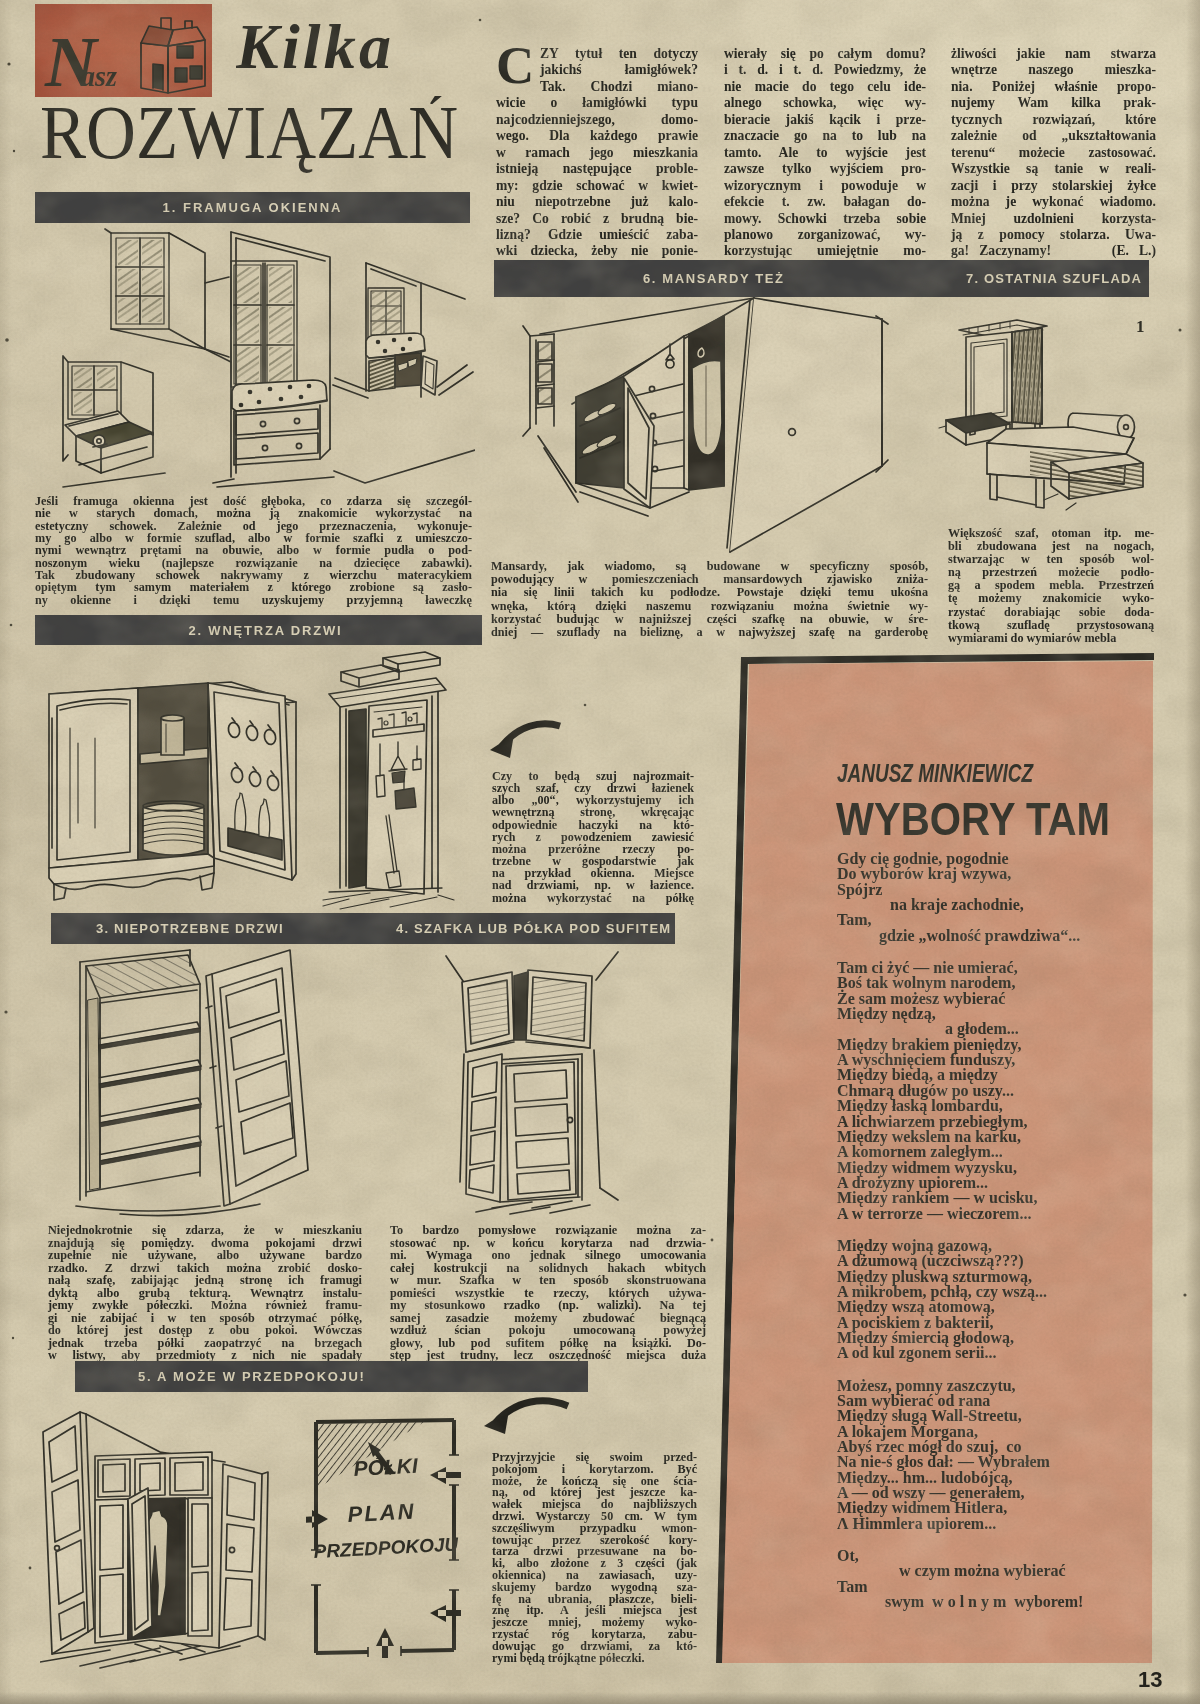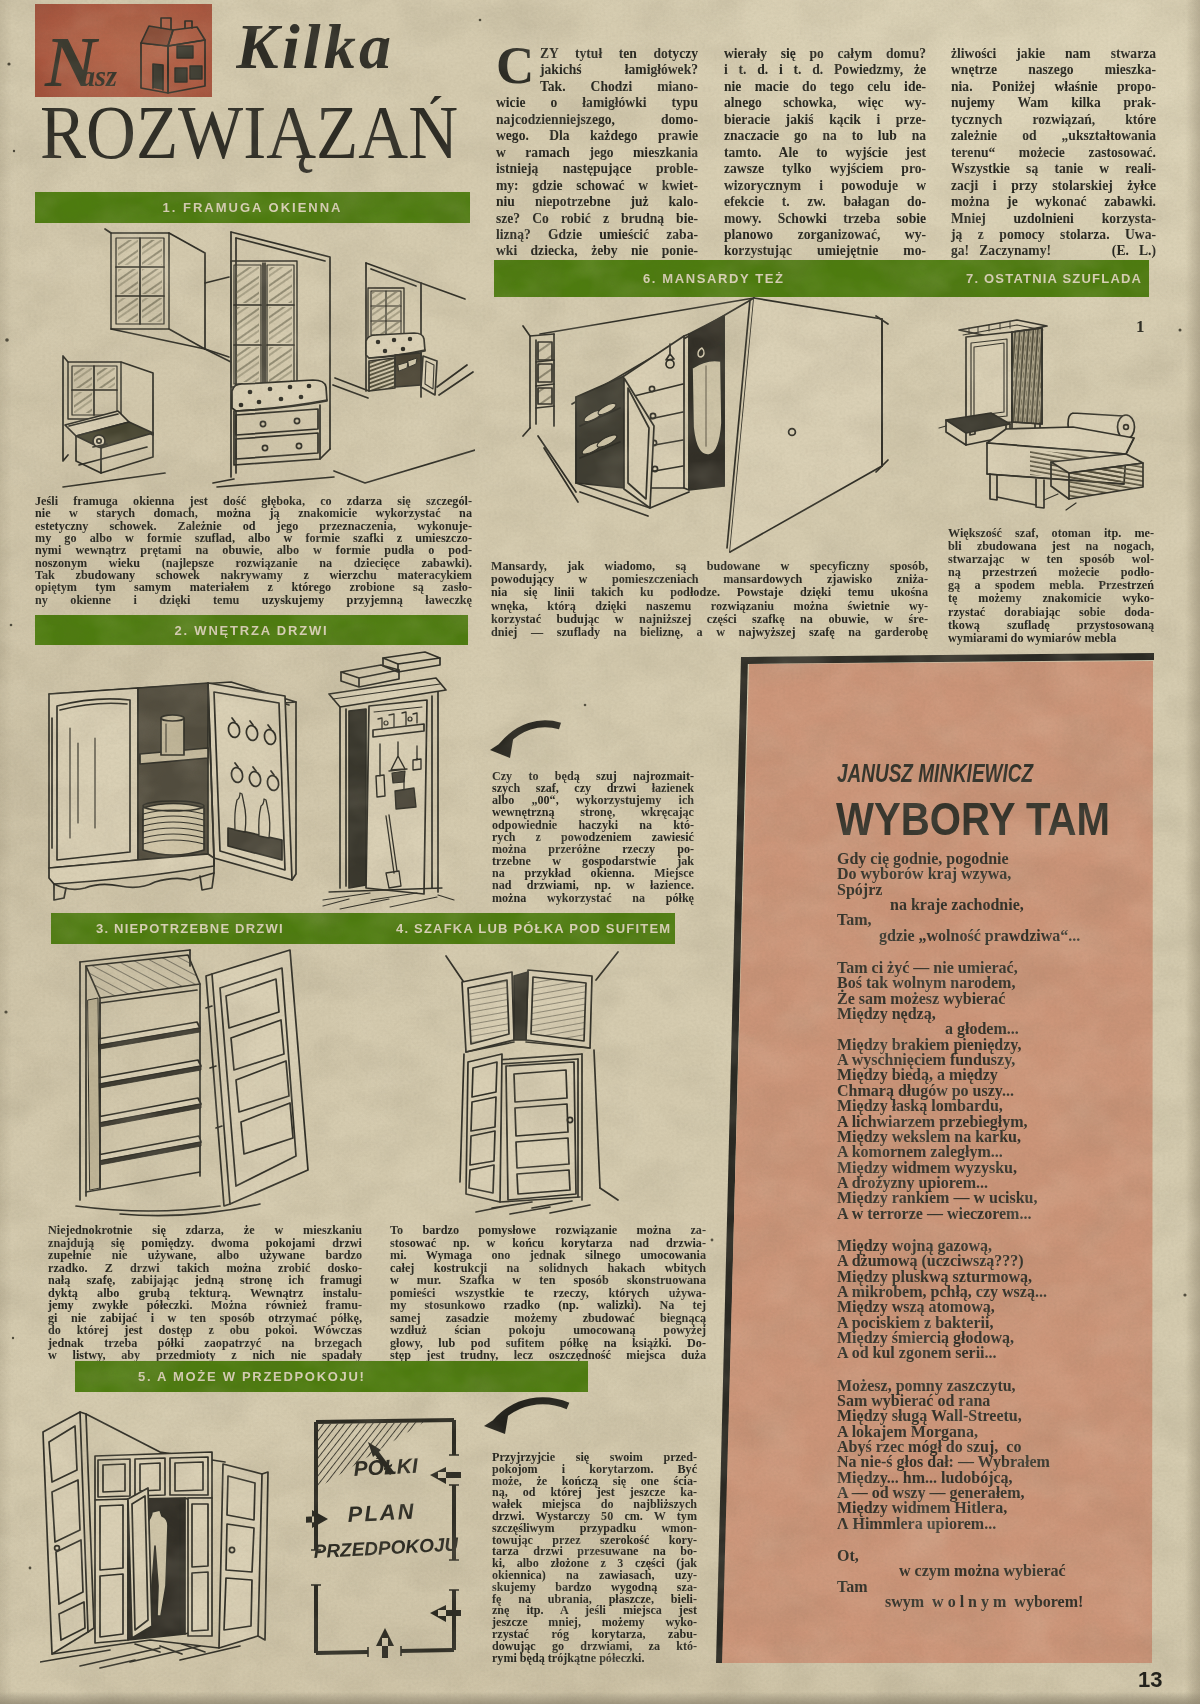--- a/index.html
+++ b/index.html
@@ -3,21 +3,21 @@
 <meta charset="utf-8">
 <style>
   html,body{margin:0;padding:0;}
   body{width:1200px;height:1704px;position:relative;overflow:hidden;
        background:#d7cdb2;font-family:"Liberation Serif",serif;}
   .abs{position:absolute;}
   
   .j div{text-align:justify;text-align-last:justify;white-space:nowrap;}
   .j div.nl{text-align-last:left;}
   .bodytx{font-weight:bold;color:#262620;}
-  .bar{background:#4d7c0f;color:#d8d0b6;font-family:"Liberation Sans",sans-serif;
+  .bar{background:#404040;color:#d8d0b6;font-family:"Liberation Sans",sans-serif;
        font-weight:bold;display:flex;align-items:center;justify-content:center;
        letter-spacing:2px;font-size:13px;white-space:nowrap;}
   svg{display:block;}
   .illo path:not([stroke]),.illo rect:not([stroke]),.illo line:not([stroke]),.illo polyline:not([stroke]),
   .illo polygon:not([stroke]),.illo circle:not([stroke]),.illo ellipse:not([stroke]){stroke:#302f27;}
   .illo path:not([stroke-width]),.illo rect:not([stroke-width]),.illo line:not([stroke-width]),
   .illo polyline:not([stroke-width]),.illo polygon:not([stroke-width]),.illo circle:not([stroke-width]),
   .illo ellipse:not([stroke-width]){stroke-width:1.7;}
   .illo path,.illo rect,.illo line,.illo polyline,.illo polygon,.illo circle,.illo ellipse{
        stroke-linecap:round;stroke-linejoin:round;}
@@ -233,21 +233,21 @@
 <div>nie w starych domach, można ją znakomicie wykorzystać na</div>
 <div>estetyczny schowek. Zależnie od jego przeznaczenia, wykonuje-</div>
 <div>my go albo w formie szuflad, albo w formie szafki z umieszczo-</div>
 <div>nymi wewnątrz prętami na obuwie, albo w formie pudła o pod-</div>
 <div>noszonym wieku (najlepsze rozwiązanie na dziecięce zabawki).</div>
 <div>Tak zbudowany schowek nakrywamy z wierzchu materacykiem</div>
 <div>opiętym tym samym materiałem z którego zrobione są zasło-</div>
 <div>ny okienne i dzięki temu uzyskujemy przyjemną ławeczkę</div>
 </div>
 
-<div class="abs bar" style="left:35px;top:615px;width:433px;height:30px;">
+<div class="abs bar" style="left:35px;top:615px;width:433px;height:30px;padding-left:14px;">
     <span style="letter-spacing:1.8px;">2. WNĘTRZA DRZWI</span>
   </div>
 
 <div class="abs illo" id="illo2" style="left:40px;top:648px;">
 <svg width="420" height="262" viewBox="0 0 420 262">
  <g>
 
   <path d="M9 46 L191 34 L256 54 L75 68 Z" fill="#d9cfb4"></path>
   <path d="M13 51 L190 39 L249 57"></path>
 
@@ -650,21 +650,21 @@
 <div class="abs j bodytx" style="left:951px;top:46px;width:205px;font-size:13.6px;line-height:16.45px;">
 <div>żliwości jakie nam stwarza</div>
 <div>wnętrze naszego mieszka-</div>
 <div>nia. Poniżej właśnie propo-</div>
 <div>nujemy Wam kilka prak-</div>
 <div>tycznych rozwiązań, które</div>
 <div>zależnie od „ukształtowania</div>
 <div>terenu“ możecie zastosować.</div>
 <div>Wszystkie są tanie w reali-</div>
 <div>zacji i przy stolarskiej żyłce</div>
-<div>można je wykonać zabawki.</div>
+<div>można je wykonać wiadomo.</div>
 <div>Mniej uzdolnieni korzysta-</div>
 <div>ją z pomocy stolarza. Uwa-</div>
 <div>ga! Zaczynamy! &nbsp;&nbsp;&nbsp;&nbsp;&nbsp;(E. L.)</div>
 </div>
 
 <div class="abs bar" style="left:494px;top:260px;width:655px;height:37px;justify-content:flex-start;">
   <span style="position:absolute;left:149px;letter-spacing:1.6px;">6. MANSARDY TEŻ</span>
   <span style="position:absolute;left:472px;letter-spacing:1.2px;">7. OSTATNIA SZUFLADA</span>
 </div>
 

